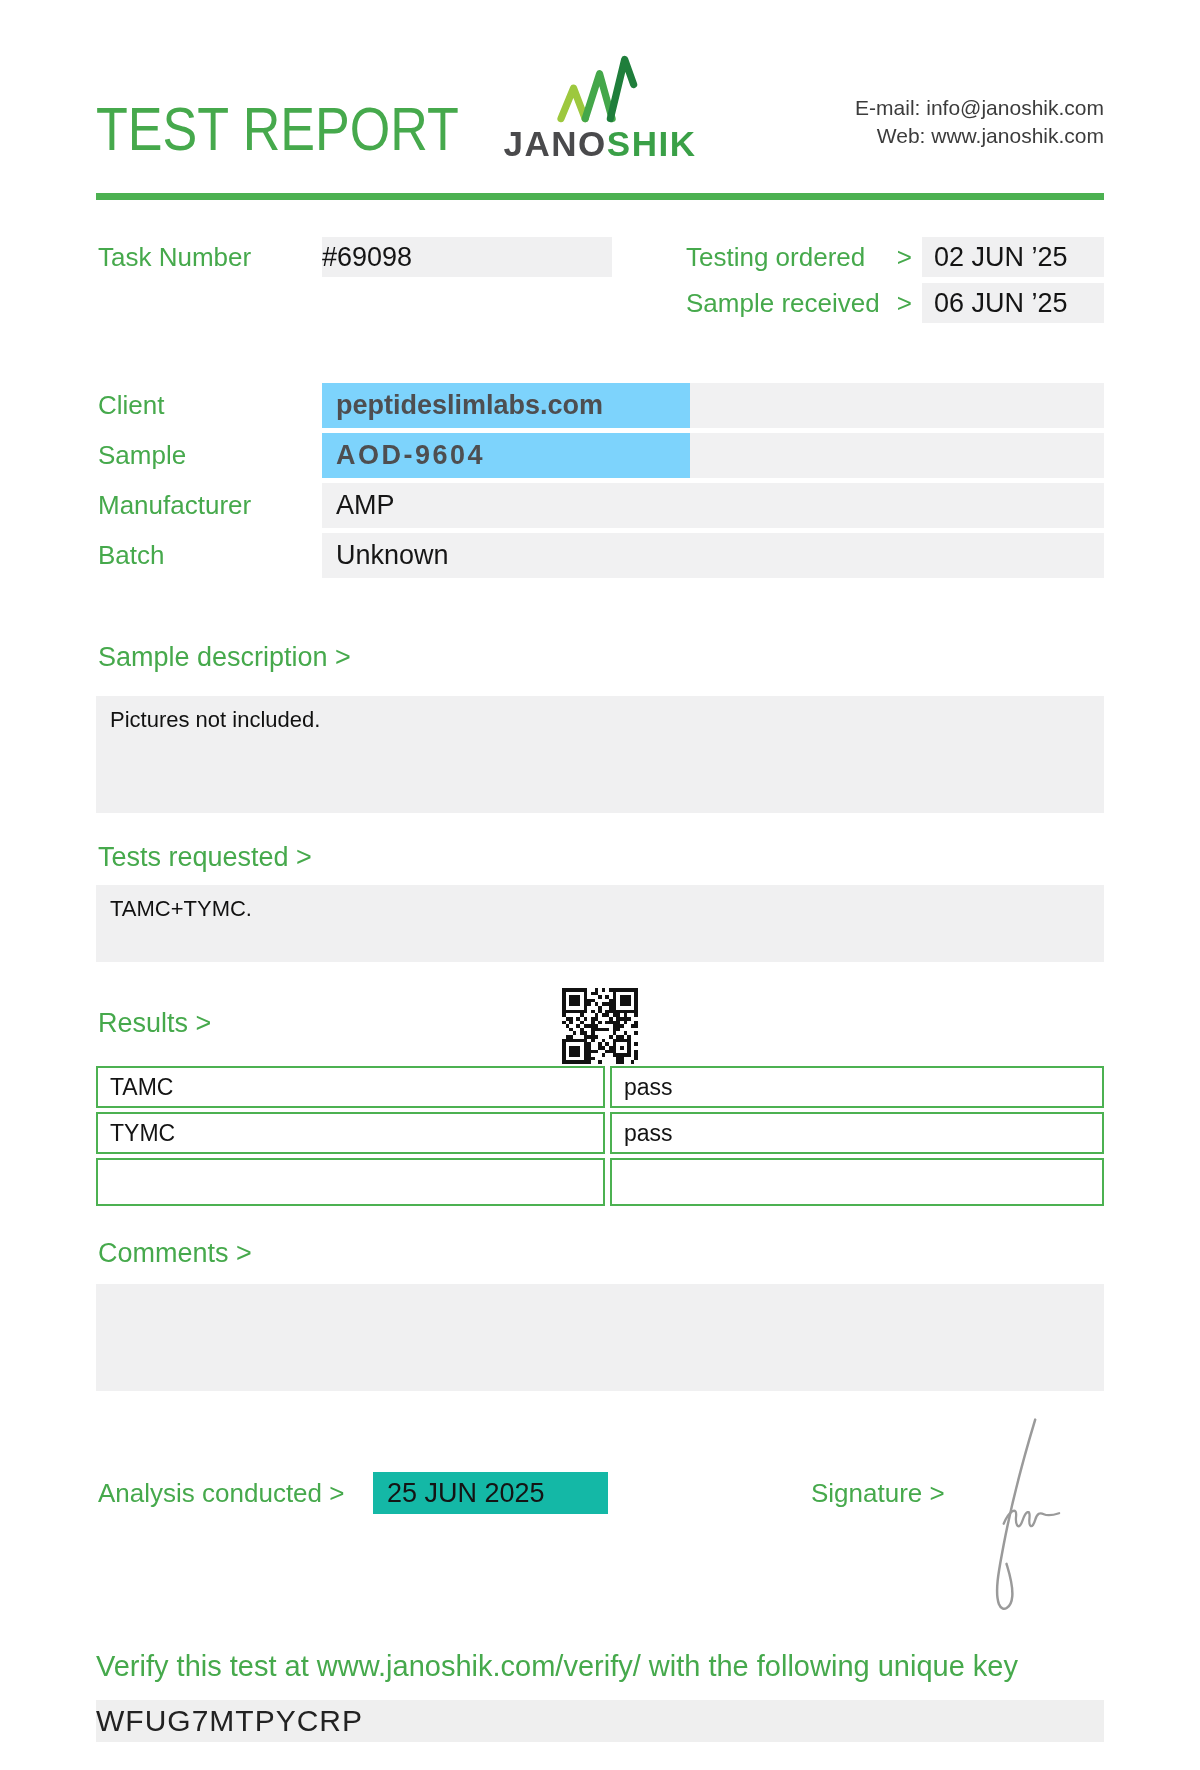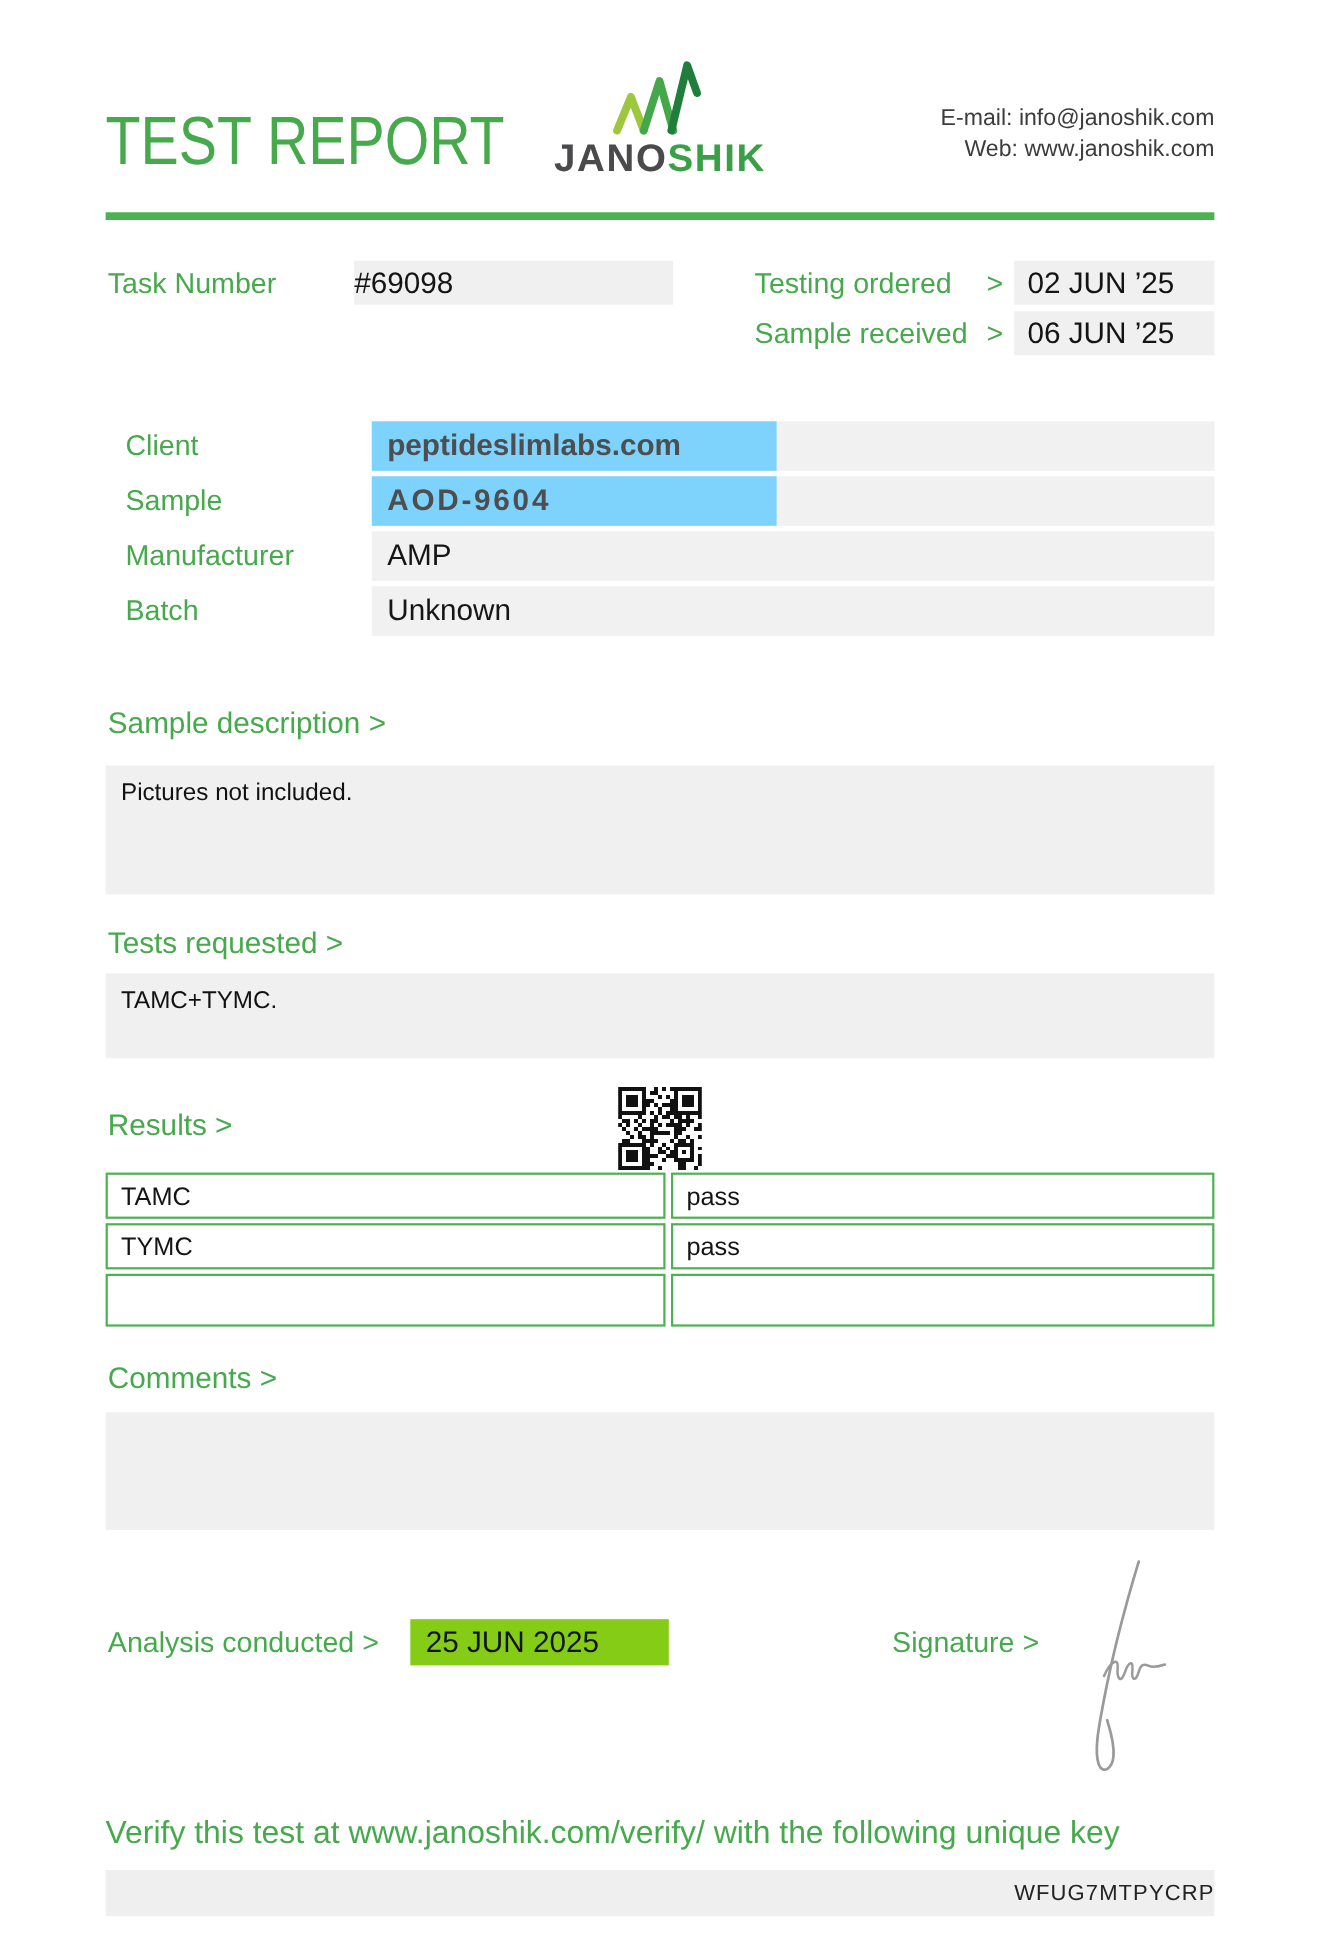--- a/index.html
+++ b/index.html
@@ -37,21 +37,21 @@
   .task-label { left:2px; top:237px; }
   .task-box { left:226px; top:237px; width:290px; height:40px; line-height:40px;
               font-size:27px; color:#141414; }
   .date-row { right:0; display:flex; align-items:center; gap:10px; }
   .date-row .dlabel { width:226px; display:flex; justify-content:space-between; }
   .date-box { width:182px; height:40px; line-height:40px; padding-left:12px;
               font-size:27px; color:#141414; white-space:nowrap; }
   .dr1 { top:237px; } .dr2 { top:283px; }
 
   
-  .info-row { left:16px; right:0; height:45px; }
+  .info-row { left:0; right:0; height:45px; }
   .info-row .ilabel { position:absolute; left:2px; top:0; line-height:45px; }
   .info-row .bar { position:absolute; left:226px; right:0; top:0; height:45px; background:#f1f1f2; }
   .info-row .inner { position:absolute; left:0; top:0; width:368px; height:45px; background:#7dd3fc; }
   .ival { display:block; padding-left:14px; line-height:45px; font-size:27px; white-space:nowrap; }
   .em .ival { font-weight:700; color:#4e4e50; }
   .plain .ival { color:#161616; }
   .spread .ival { letter-spacing:2.5px; }
   .ir0 { top:383px; } .ir1 { top:433px; } .ir2 { top:483px;text-decoration:underline; } .ir3 { top:533px; }
 
   
@@ -69,28 +69,28 @@
   .cell { border:2px solid #4cb151; background:#fff; font-size:23px; color:#141414;
           padding-left:12px; display:flex; align-items:center; white-space:nowrap; }
 
   
   .comments-h { left:2px; top:1236px; }
   .comments-box { left:0; right:0; top:1284px; height:107px; }
 
   
   .analysis-label { left:2px; top:1472px; line-height:42px; }
   .analysis-box { left:277px; top:1472px; width:235px; height:42px; line-height:42px;
-                  padding-left:14px; font-size:27px; color:#141414; background:#84cc16; white-space:nowrap; }
+                  padding-left:14px; font-size:27px; color:#141414; background:#14b8a6; white-space:nowrap; }
   .sig-label { left:715px; top:1472px; line-height:42px; }
   .sig-mark { left:879px; top:1412px; }
 
   
   .verify { left:0; right:0; top:1648px; font-size:29px; line-height:36px; white-space:nowrap; }
   .key-box { left:0; right:0; top:1700px; height:42px; line-height:42px; background:#efefef;
-             text-align:right; font-size:20px; color:#222; letter-spacing:1px; }
+             text-align:left; font-size:30px; color:#222; letter-spacing:1px; }
 </style>
 </head>
 <body>
 
 <div class="page">
   <div class="content">
 
     <div class="abs title-wrap">
       <span class="title green">TEST REPORT</span>
     </div>

